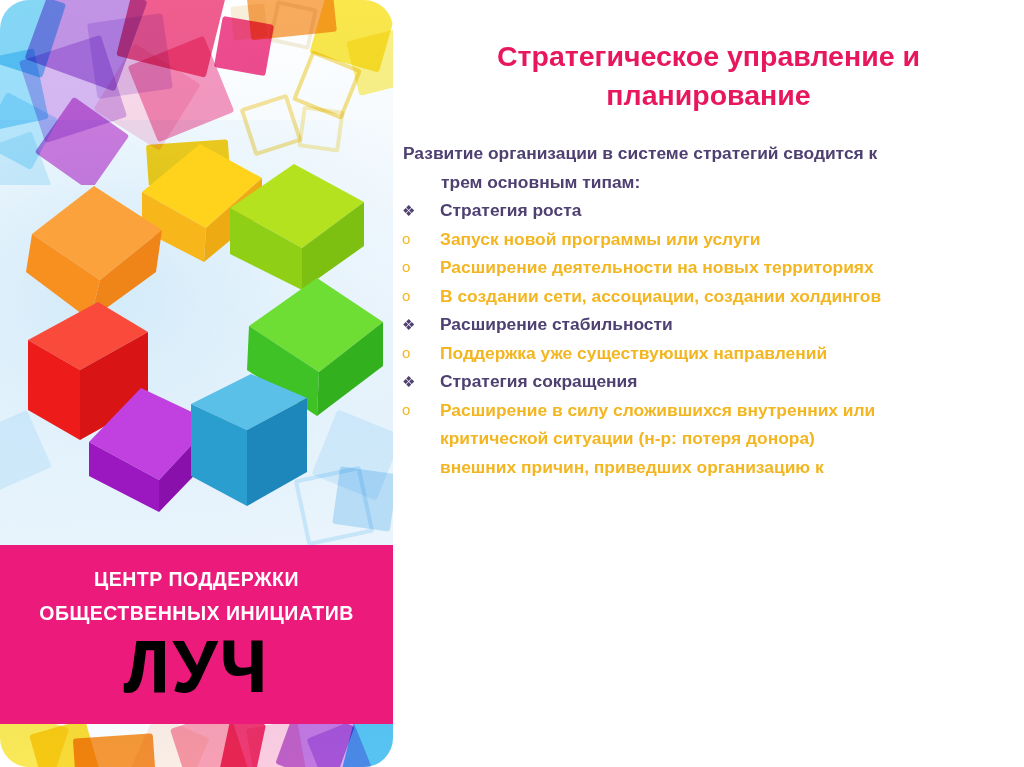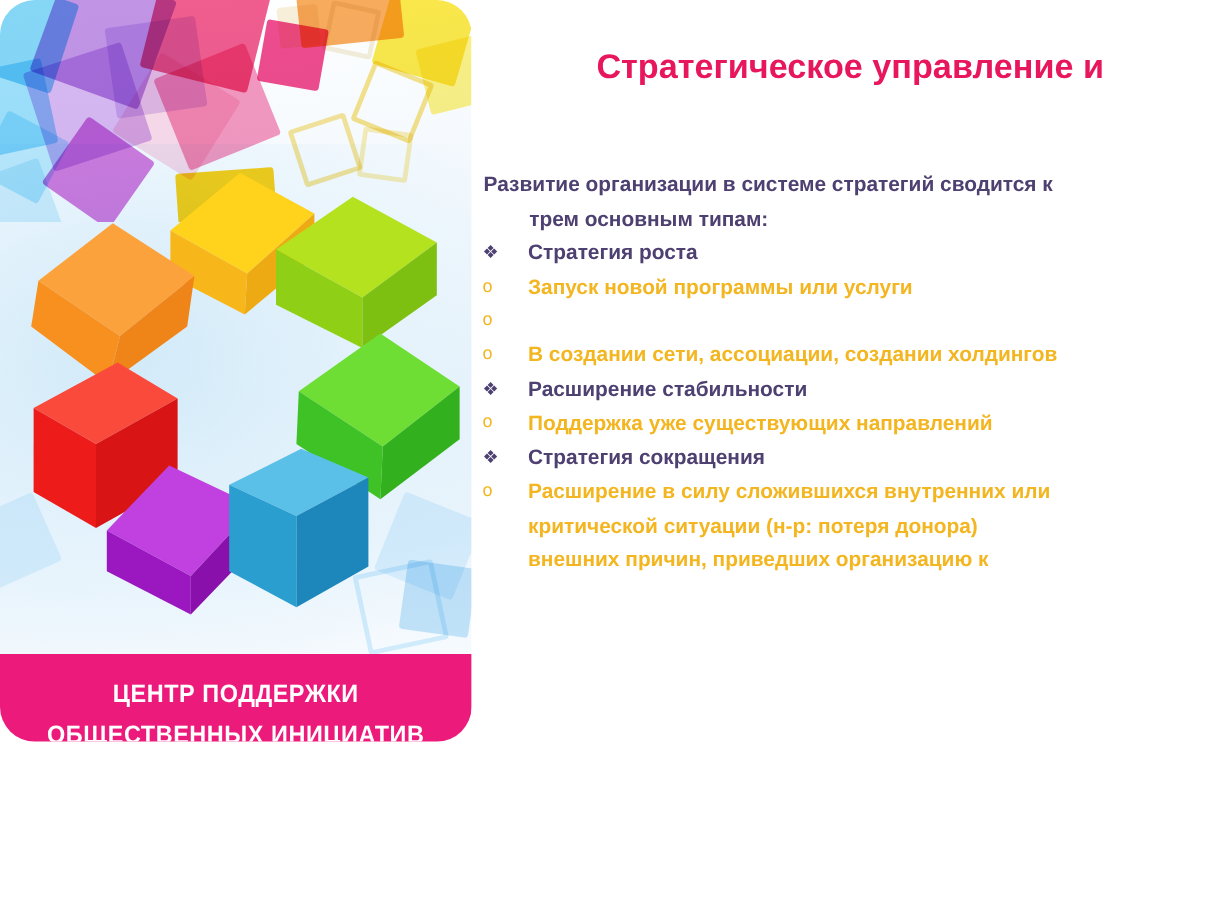--- a/index.html
+++ b/index.html
@@ -21,21 +21,21 @@
     background: #ffffff;
     overflow: hidden;
   }
 
   
   #left-panel {
     position: absolute;
     left: 0;
     top: 0;
     width: 393px;
-    height: 618px;
+    height: 767px;
     overflow: hidden;
     background: linear-gradient(175deg,#ffffff 0%, #f2f8fd 30%, #e6f2fb 55%, #e9f4fc 72%, #ffffff 100%);
     border-radius: 29px;
   }
 
   
   #left-panel .wash {
     position: absolute;
     left: -40px; top: 120px;
     width: 480px; height: 430px;
@@ -292,20 +292,21 @@
       <div class="shape sq" style="left:284px;top:-10px;width:62px;height:62px;background:rgba(168,62,212,0.70);transform:rotate(20deg);"></div>
       <div class="shape sq" style="left:314px;top:4px;width:50px;height:50px;background:rgba(196,130,236,0.62);transform:rotate(-22deg);"></div>
       <div class="shape sq" style="left:348px;top:-6px;width:62px;height:62px;background:rgba(40,180,238,0.78);transform:rotate(14deg);"></div>
     </div>
   </div>
 
   <div id="content">
 
     <div id="title">
       <span>Стратегическое управление и</span><br>
+      <span>планирование</span>
     </div>
 
     <div id="bullets">
 
       <div class="line lv1">
         <span class="txt">
           <span>Развитие организации в системе стратегий сводится к</span>
           <span class="ind">трем основным типам:</span>
         </span>
       </div>
@@ -315,20 +316,21 @@
         <span class="txt">Стратегия роста</span>
       </div>
 
       <div class="line lv3">
         <span class="marker circle">o</span>
         <span class="txt">Запуск новой программы или услуги</span>
       </div>
 
       <div class="line lv3">
         <span class="marker circle">o</span>
+        <span class="txt">Расширение деятельности на новых территориях</span>
       </div>
 
       <div class="line lv3">
         <span class="marker circle">o</span>
         <span class="txt">В создании сети, ассоциации, создании холдингов</span>
       </div>
 
       <div class="line lv2">
         <span class="marker diamond">❖</span>
         <span class="txt">Расширение стабильности</span>

